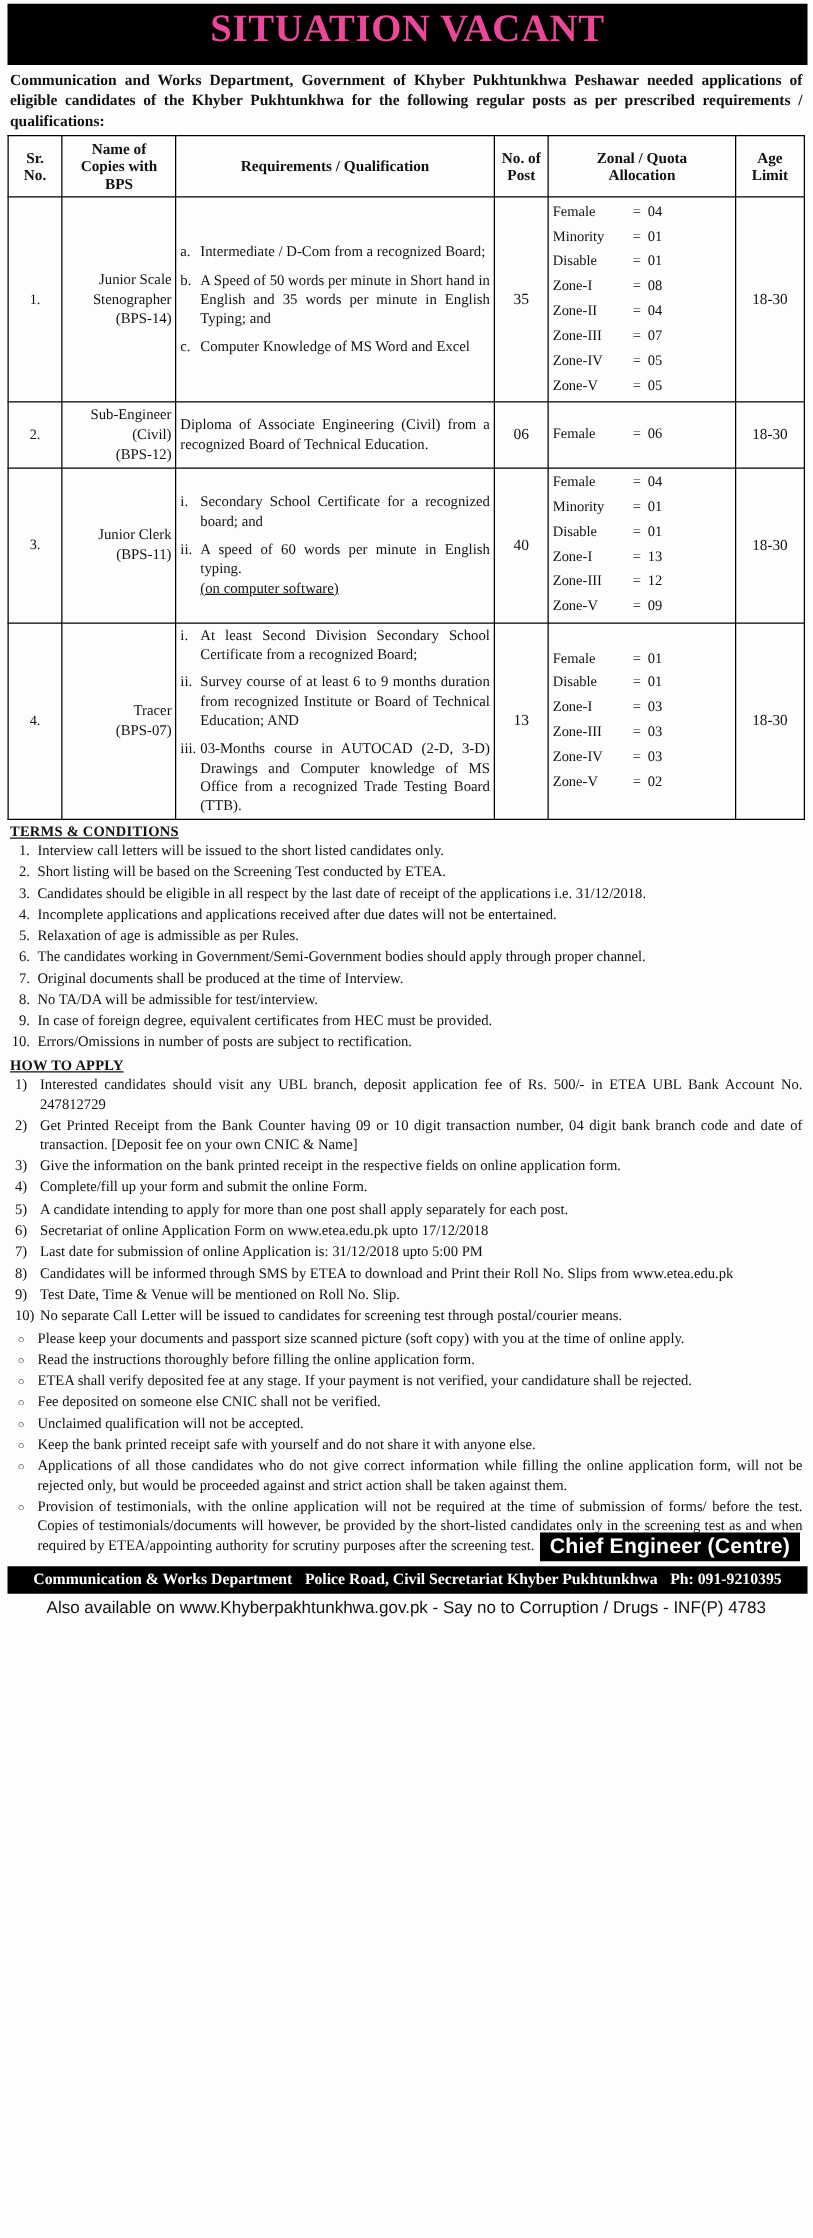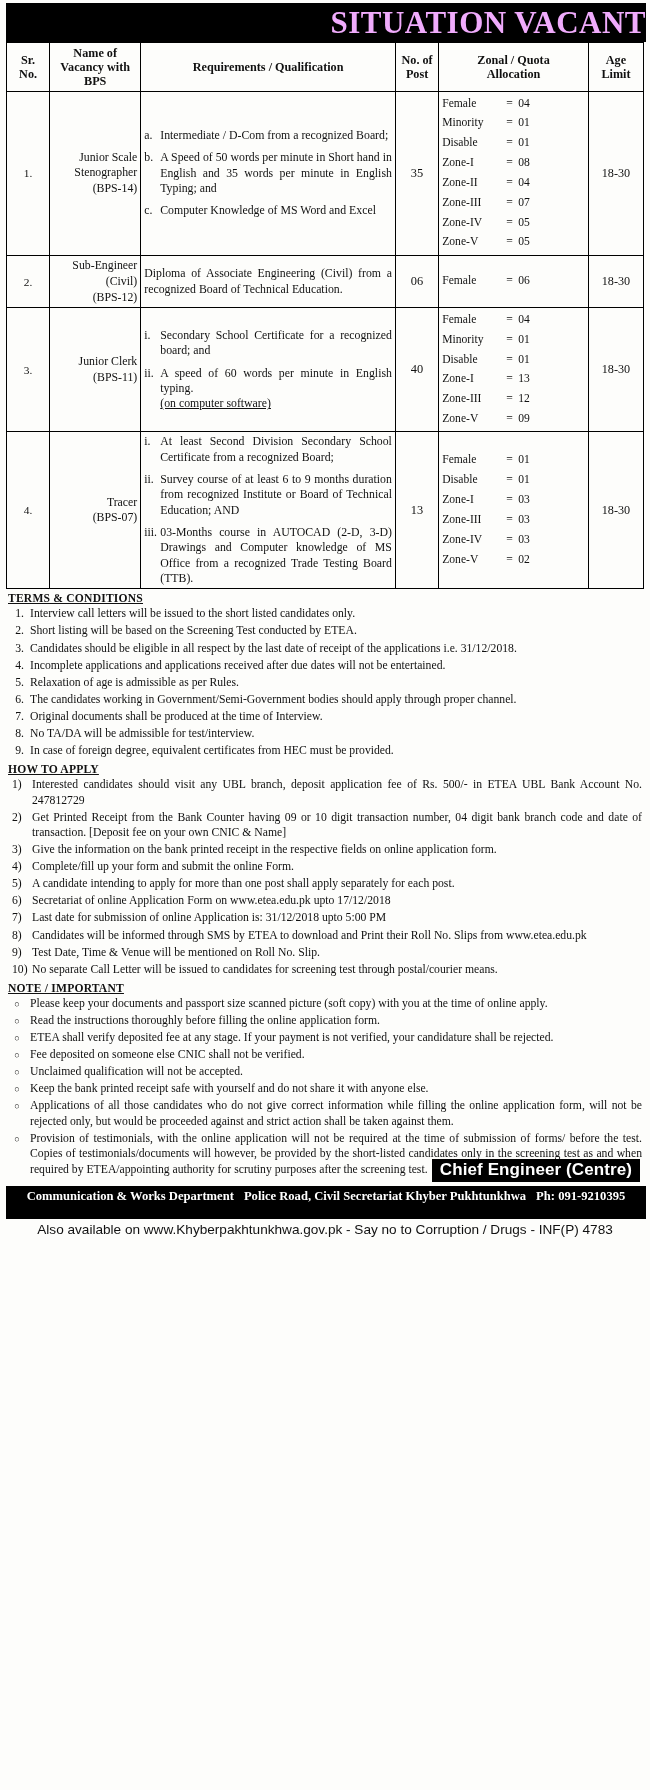--- a/index.html
+++ b/index.html
@@ -9,23 +9,23 @@
     background: #fdfdfb;
     font-family: "Liberation Serif", "DejaVu Serif", serif;
     color: #111;
     -webkit-font-smoothing: none;
   }
   .page { width: 650px; padding: 0; position: relative; }
 
   
   .banner {
     background: #000;
-    color: #f0abfc;
-    text-align: right;
-    padding: 4px 0 4px 0;
+    color: #ec4899;
+    text-align: center;
+    padding: 4px 0 14px 0;
     margin: 3px 4px 0 6px;
   }
   .banner-title {
     font-family: "Liberation Serif", serif;
     font-weight: bold;
     font-size: 31px;
     letter-spacing: 0.5px;
     line-height: 1.0;
   }
 
@@ -133,21 +133,21 @@
   .signature {
     background:#000; color:#fff;
     font-weight:bold; font-size:17px;
     padding: 1px 8px 2px 8px;
     font-family: "Liberation Sans", sans-serif;
     letter-spacing: 0.1px;
   }
   .footbar {
     background:#000; color:#fff;
     margin: 2px 4px 0 6px;
-    padding: 3px 6px 15px 6px;
+    padding: 3px 6px 4px 6px;
     font-weight:bold;
     font-size: 12.6px;
     white-space: nowrap;
     text-align:center;
   }
   .footbar .sep { display:inline-block; width:10px; }
   .footline {
     margin: 3px 6px 4px 6px;
     font-family: "Liberation Sans", sans-serif;
     font-size: 13.6px;
@@ -157,31 +157,32 @@
 </style>
 </head>
 <body>
 
 <div class="page">
 
   <div class="banner">
     <div class="banner-title">SITUATION VACANT</div>
   </div>
 
+  <div class="intro">Communication and Works Department, Government of Khyber Pukhtunkhwa Peshawar needed applications of eligible candidates of the Khyber Pukhtunkhwa for the following regular posts as per prescribed requirements / qualifications:</div>
 
   <table class="vac">
     <thead>
       <tr>
         <th class="c-sr">
           <div>Sr.</div>
           <div>No.</div>
         </th>
         <th class="c-name">
           <div>Name of</div>
-          <div>Vacancy with</div>
+          <div>Copies with</div>
           <div>BPS</div>
         </th>
         <th class="c-req">Requirements / Qualification</th>
         <th class="c-post">
           <div>No. of</div>
           <div>Post</div>
         </th>
         <th class="c-zonal">
           <div>Zonal / Quota</div>
           <div>Allocation</div>
@@ -428,20 +429,24 @@
           <span class="tx"><span>Original documents shall be produced at the time of Interview.</span></span>
         </li>
         <li>
           <span class="mk">8.</span>
           <span class="tx"><span>No TA/DA will be admissible for test/interview.</span></span>
         </li>
         <li>
           <span class="mk">9.</span>
           <span class="tx"><span>In case of foreign degree, equivalent certificates from HEC must be provided.</span></span>
         </li>
+        <li>
+          <span class="mk">10.</span>
+          <span class="tx"><span>Errors/Omissions in number of posts are subject to rectification.</span></span>
+        </li>
       </ol>
   </div>
 
   <div class="section">
     <div class="sec-head">HOW TO APPLY</div>
     <ol class="numlist paren" id="apply-list">
         <li>
           <span class="mk">1)</span>
           <span class="tx"><span>Interested candidates should visit any </span><span class="bd">UBL branch</span><span>, deposit application fee of Rs. 500/- in ETEA </span><span class="bd">UBL Bank Account No. 247812729</span></span>
         </li>
@@ -478,21 +483,20 @@
           <span class="tx"><span>Test Date, Time &amp; Venue will be mentioned on Roll No. Slip.</span></span>
         </li>
         <li>
           <span class="mk">10)</span>
           <span class="tx"><span>No separate Call Letter will be issued to candidates for screening test through postal/courier means.</span></span>
         </li>
       </ol>
   </div>
 
   <div class="section">
-    <div class="sec-head">NOTE / IMPORTANT</div>
     <ul class="dotlist" id="note-list">
         <li>
           <span class="mk">○</span>
           <span class="tx">Please keep your documents and passport size scanned picture (soft copy) with you at the time of online apply.</span>
         </li>
         <li>
           <span class="mk">○</span>
           <span class="tx">Read the instructions thoroughly before filling the online application form.</span>
         </li>
         <li>

